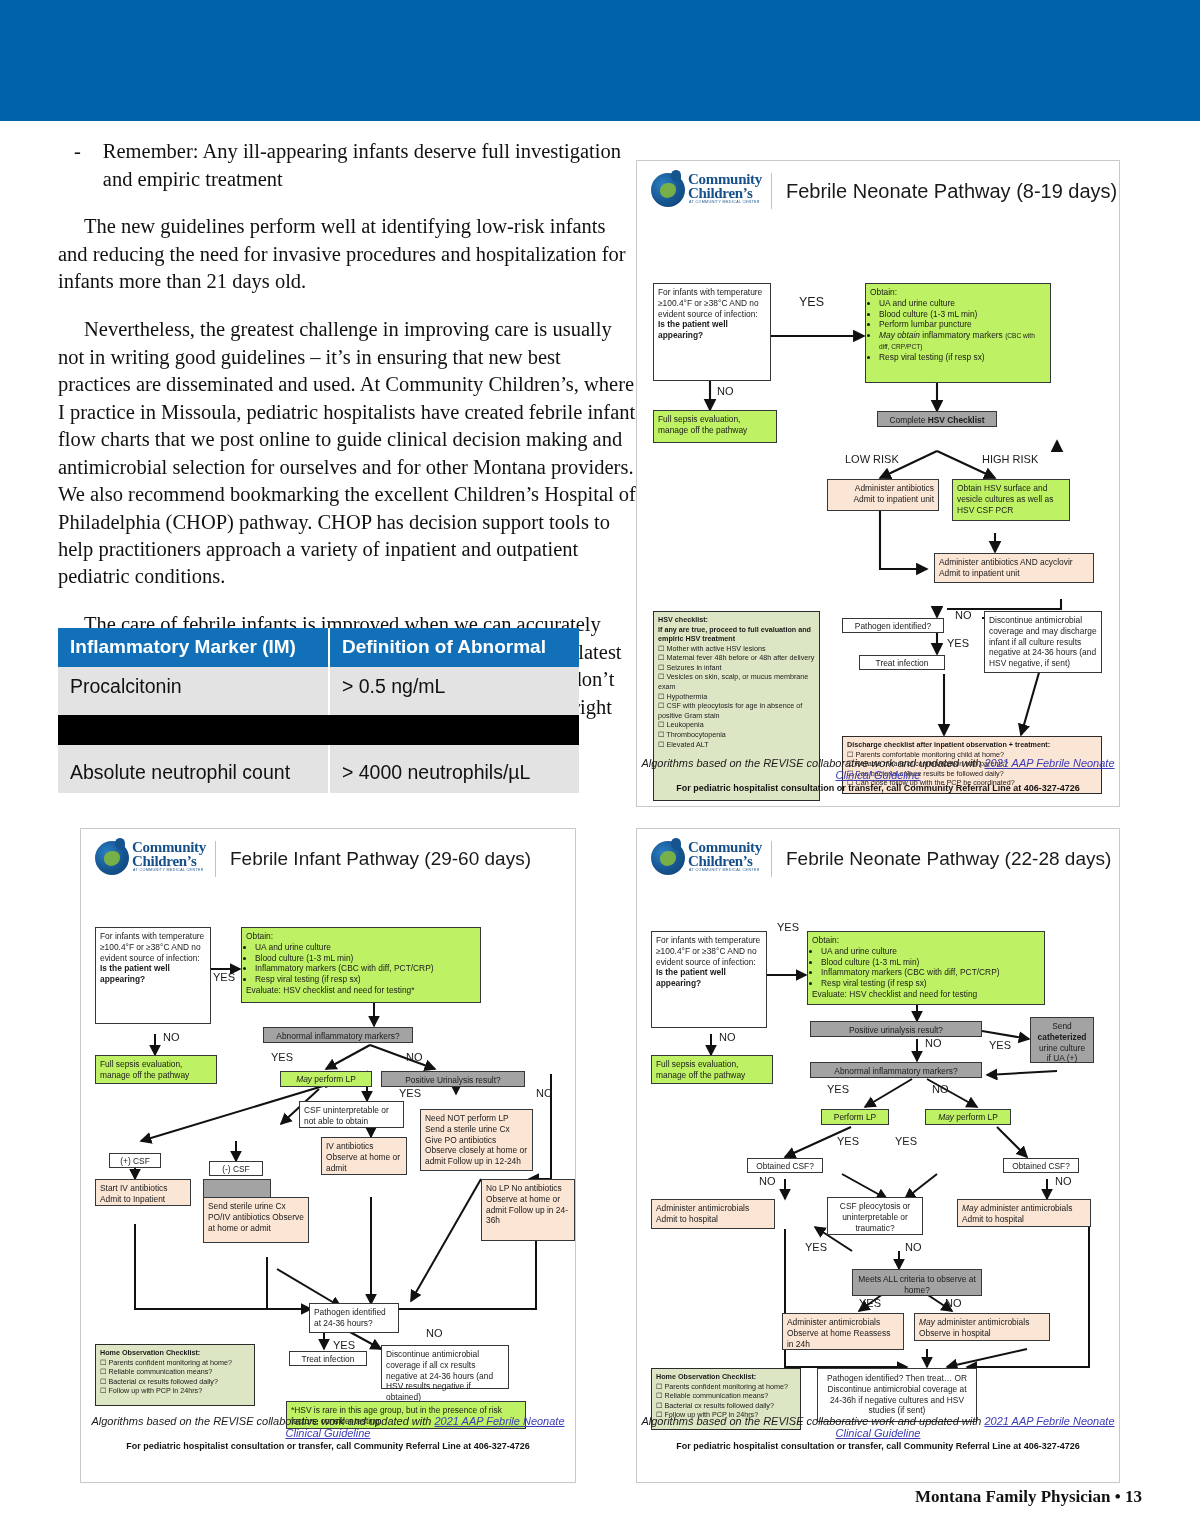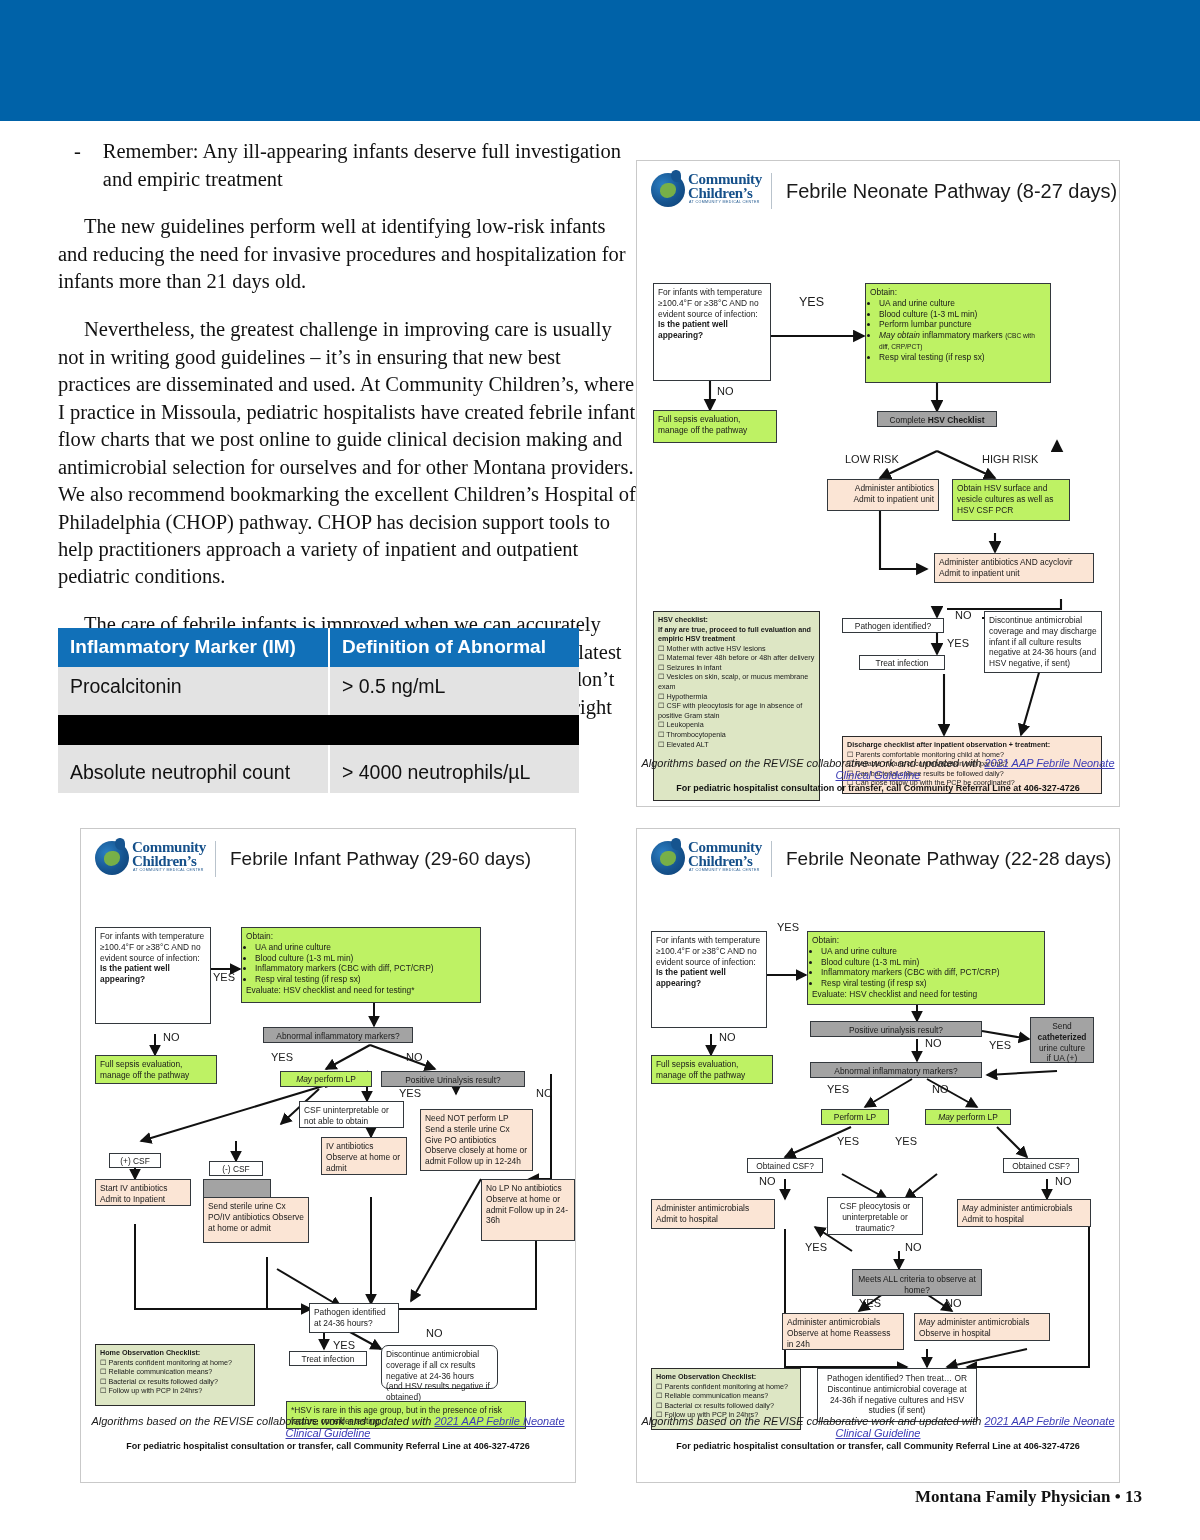--- a/index.html
+++ b/index.html
@@ -131,21 +131,21 @@
 
 <div class="panel" id="panel-neonate-8-21">
   <div class="pnl-head">
     <div class="logo">
       <div class="blob"></div>
       <div class="w1">Community</div>
       <div class="w2">Children’s</div>
       <div class="w3">AT COMMUNITY MEDICAL CENTER</div>
     </div>
     <div class="divider"></div>
-    <div class="pnl-title">Febrile Neonate Pathway (8-27 days)</div>
+    <div class="pnl-title">Febrile Neonate Pathway (8-19 days)</div>
   </div>
 
   <div class="canvas">
     <svg width="482" height="600">
       <defs>
           <marker id="a1" markerWidth="7" markerHeight="7" refX="5.2" refY="3" orient="auto">
         <path d="M0,0 L6,3 L0,6 z" fill="#111"></path>
           </marker>
         </defs>
       <g stroke="#111" stroke-width="2.1" fill="none" marker-end="url(#a1)">
@@ -318,21 +318,21 @@
 
     <div class="bx peach" style="left:122px;top:318px;width:106px;height:46px;">Send sterile urine Cx PO/IV antibiotics Observe at home or admit</div>
     <div class="bx peach" style="left:240px;top:258px;width:86px;height:38px;">IV antibiotics Observe at home or admit</div>
     <div class="bx peach" style="left:339px;top:230px;width:113px;height:62px;">Need NOT perform LP Send a sterile urine Cx Give PO antibiotics Observe closely at home or admit Follow up in 12-24h</div>
     <div class="bx peach" style="left:400px;top:300px;width:94px;height:62px;">No LP No antibiotics Observe at home or admit Follow up in 24-36h</div>
 
     <div class="bx white" style="left:228px;top:424px;width:90px;height:30px;">Pathogen identified at 24-36 hours?</div>
     <div class="lbl" style="left:345px;top:448px;">NO</div>
     <div class="lbl" style="left:252px;top:460px;">YES</div>
     <div class="bx white ctr" style="left:208px;top:472px;width:78px;height:15px;padding-top:2px;">Treat infection</div>
-    <div class="bx white" style="left:300px;top:466px;width:117px;height:44px;border-radius:7px;">Discontinue antimicrobial coverage if all cx results negative at 24-36 hours (and HSV results negative if obtained)</div>
+    <div class="bx white" style="left:300px;top:466px;width:128px;height:44px;">Discontinue antimicrobial coverage if all cx results negative at 24-36 hours (and HSV results negative if obtained)</div>
     <div class="bx blue" style="left:205px;top:522px;width:240px;height:28px;">*HSV is rare in this age group, but in the presence of risk factors, consider testing.</div>
 
     <div class="chk" style="left:14px;top:465px;width:160px;height:62px;">
       <div class="hd">Home Observation Checklist:</div>
       <div>☐ <span>Parents confident monitoring at home?</span></div>
       <div>☐ <span>Reliable communication means?</span></div>
       <div>☐ <span>Bacterial cx results followed daily?</span></div>
       <div>☐ <span>Follow up with PCP in 24hrs?</span></div>
     </div>
   </div>

